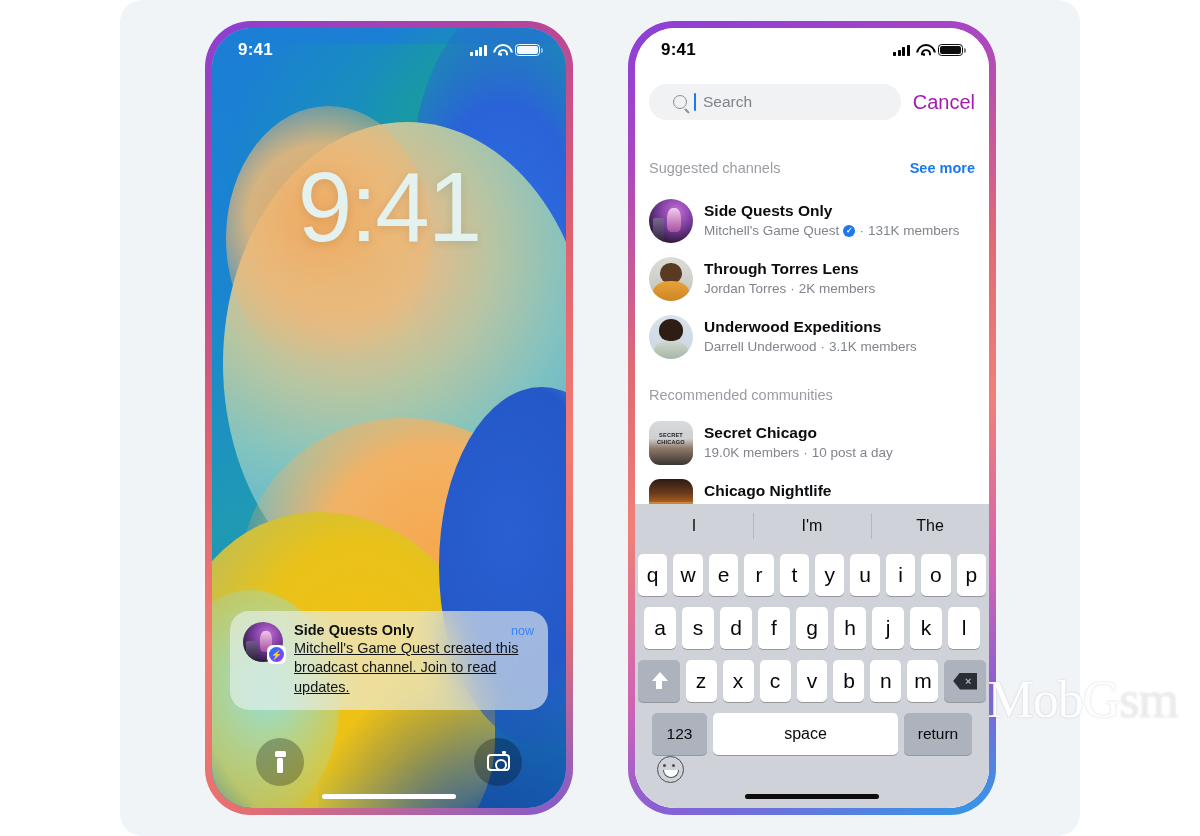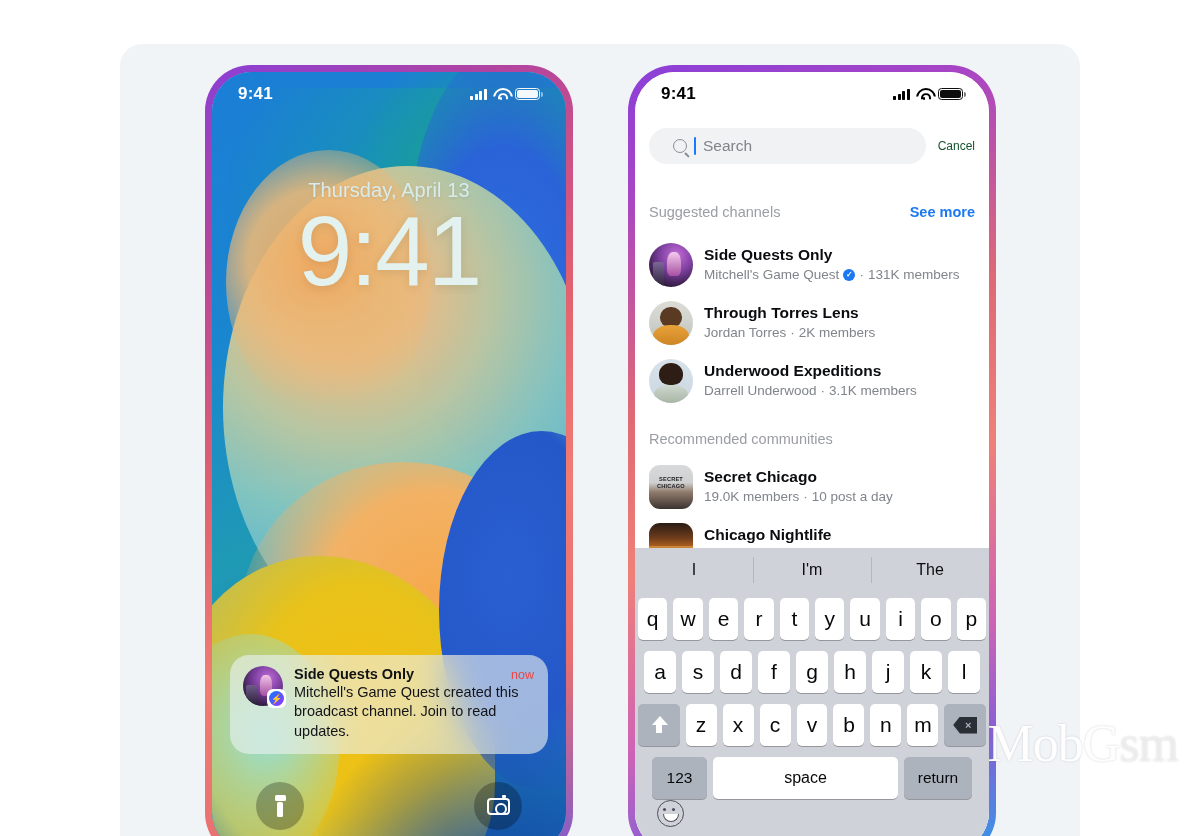--- a/index.html
+++ b/index.html
@@ -4,21 +4,21 @@
 <style>
   * { box-sizing: border-box; margin: 0; padding: 0; }
   html, body {
     width: 1200px; height: 836px;
     background: #ffffff;
     font-family: "Liberation Sans", sans-serif;
     overflow: hidden;
   }
 
   
-  #stage { position: relative; width: 1200px; height: 748px; background: #ffffff; margin-top: 44px; }
+  #stage { position: relative; width: 1200px; height: 748px; background: #ffffff; }
   #panel {
     position: absolute; left: 120px; top: 0; width: 960px; height: 836px;
     background: #f1f4f7; border-radius: 22px;
   }
 
   
   .phone { position: absolute; border-radius: 46px; padding: 7px; }
   .phone-screen {
     position: relative; width: 100%; height: 100%;
     border-radius: 40px; overflow: hidden; background: #fff;
@@ -105,22 +105,22 @@
   #notif-av .av-img::after{content:"";position:absolute;left:42%;top:22%;width:30%;height:52%;
       background:linear-gradient(180deg,#f1c5e8,#a54fa0);border-radius:40% 40% 30% 30%;}
   #notif-av .av-badge { position:absolute; right:-3px; bottom:-2px; width:19px; height:19px;
       border-radius:6px; background:#fff; display:flex; align-items:center; justify-content:center; }
   #notif-av .av-badge span { width:15px; height:15px; border-radius:50%;
       background:linear-gradient(135deg,#0a7cff,#a033ff); display:flex; align-items:center;
       justify-content:center; color:#fff; font-size:9px; font-weight:700; }
   #notif-body { flex:1; min-width:0; }
   #notif-head { display:flex; align-items:baseline; justify-content:space-between; }
   #notif-title { font-size:14.5px; font-weight:700; color:#101114; }
-  #notif-time  { font-size:12.5px; color:#ef4444; font-weight:500; }
-  #notif-text  { font-size:14.5px; color:#131419; line-height:1.33; margin-top:1px; }
+  #notif-time  { font-size:12.5px; color:#3b82f6; font-weight:500; }
+  #notif-text  { font-size:14.5px; color:#131419; line-height:1.33; margin-top:1px;text-decoration:underline; }
 
   .lock-btn { position:absolute; bottom:22px; width:48px; height:48px; border-radius:50%;
               background:rgba(0,0,0,.27); display:flex; align-items:center; justify-content:center; z-index:7; }
   #btn-flash { left:44px; }
   #btn-cam   { right:44px; }
   .flash-ico { width:11px; height:22px; position:relative; }
   .flash-ico::before{content:"";position:absolute;left:0;top:0;width:11px;height:6px;background:#fff;border-radius:1.5px;}
   .flash-ico::after {content:"";position:absolute;left:2.4px;top:7px;width:6px;height:15px;background:#fff;border-radius:1.5px;}
   .cam-ico { width:23px; height:17px; border:2.2px solid #fff; border-radius:4px; position:relative; }
   .cam-ico::before{content:"";position:absolute;left:6.3px;top:3.4px;width:8px;height:8px;border:2.2px solid #fff;border-radius:50%;}
@@ -134,21 +134,21 @@
   #search-screen { position:absolute; inset:0; background:#ffffff; }
   #search-bar-row { position:absolute; top:56px; left:14px; right:14px; display:flex;
                     align-items:center; gap:12px; }
   #search-field { flex:1; height:36px; background:#f1f2f4; border-radius:18px;
                   display:flex; align-items:center; padding:0 24px; gap:7px; }
   .mag { width:14px; height:14px; border:1.9px solid #8a8d94; border-radius:50%; position:relative; flex:0 0 auto;}
   .mag::after{content:"";position:absolute;right:-4.4px;bottom:-3.4px;width:6px;height:1.9px;
               background:#8a8d94;border-radius:1px;transform:rotate(45deg);}
   .caret { width:2px; height:18px; background:#1a7aff; border-radius:1px; }
   #search-placeholder { font-size:15.5px; color:#7f838a; }
-  #cancel-btn { font-size:12px; color:#14532d; white-space:nowrap; }
+  #cancel-btn { font-size:20px; color:#a21caf; white-space:nowrap; }
 
   .sect-head { position:absolute; left:14px; right:14px; display:flex;
                align-items:center; justify-content:space-between;gap:42px; }
   .sect-title { font-size:14.5px; color:#9a9da3; }
   .sect-action{ font-size:14.5px; color:#1b78f2; font-weight:700; }
   #sect-suggested { top:132px; }
   #sect-recommended { top:359px; }
 
   .rows { position:absolute; left:14px; right:14px; }
   #rows-channels { top:164px; }
@@ -262,21 +262,20 @@
             </span>
           <span class="ico-wifi">
               <b></b>
             </span>
           <span class="ico-batt">
               <b></b>
             </span>
         </div>
       </div>
 
-      <div id="lock-date">Thursday, April 13</div>
       <div id="lock-clock">9:41</div>
 
       <div id="lock-notif">
         <div id="notif-av">
           <div class="av-img"></div>
           <div class="av-badge">
               <span>⚡</span>
             </div>
         </div>
         <div id="notif-body">

